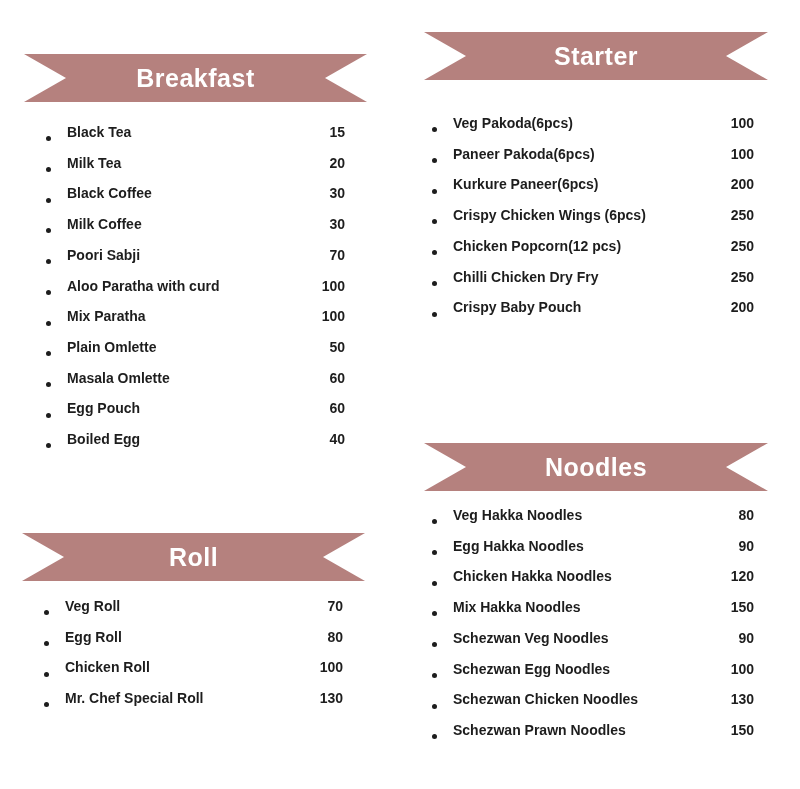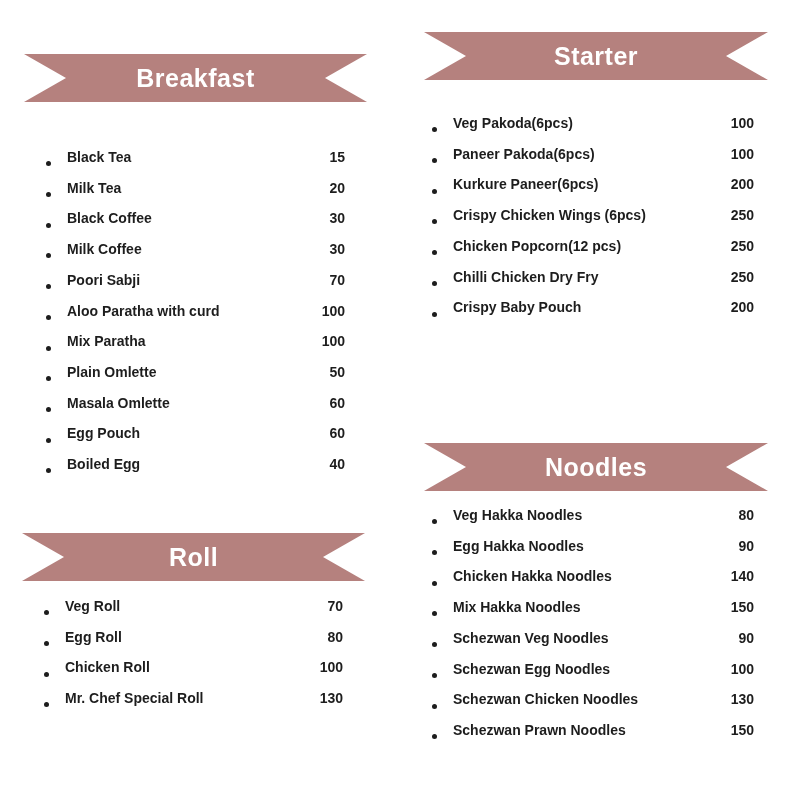--- a/index.html
+++ b/index.html
@@ -30,21 +30,21 @@
     display:flex;align-items:center;justify-content:center;
   }
   .ribbon-title{
     color:var(--ribbon-text);
     font-size:25px;
     font-weight:bold;
     letter-spacing:0.5px;
   }
 
   .items{display:block;}
-  .sec-breakfast .items{margin-top:40px;padding:0 22px 0 20px;}
+  .sec-breakfast .items{margin-top:15px;padding:0 22px 0 20px;}
   .sec-starter   .items{margin-top:28px;padding:0 14px 0 6px;}
   .sec-roll      .items{margin-top:10px;padding:0 22px 0 20px;}
   .sec-noodles   .items{margin-top:9px;padding:0 14px 0 6px;}
 
   .row{
     display:flex;
     align-items:center;
     min-height:30.7px;
     line-height:30.7px;
     font-size:14px;
@@ -207,21 +207,21 @@
         <span class="iprice">80</span>
       </div>
       <div class="row">
         <span class="dot"></span>
         <span class="iname">Egg Hakka Noodles</span>
         <span class="iprice">90</span>
       </div>
       <div class="row">
         <span class="dot"></span>
         <span class="iname">Chicken Hakka Noodles</span>
-        <span class="iprice">140</span>
+        <span class="iprice">120</span>
       </div>
       <div class="row">
         <span class="dot"></span>
         <span class="iname">Mix Hakka Noodles</span>
         <span class="iprice">150</span>
       </div>
       <div class="row">
         <span class="dot"></span>
         <span class="iname">Schezwan Veg Noodles</span>
         <span class="iprice">90</span>

